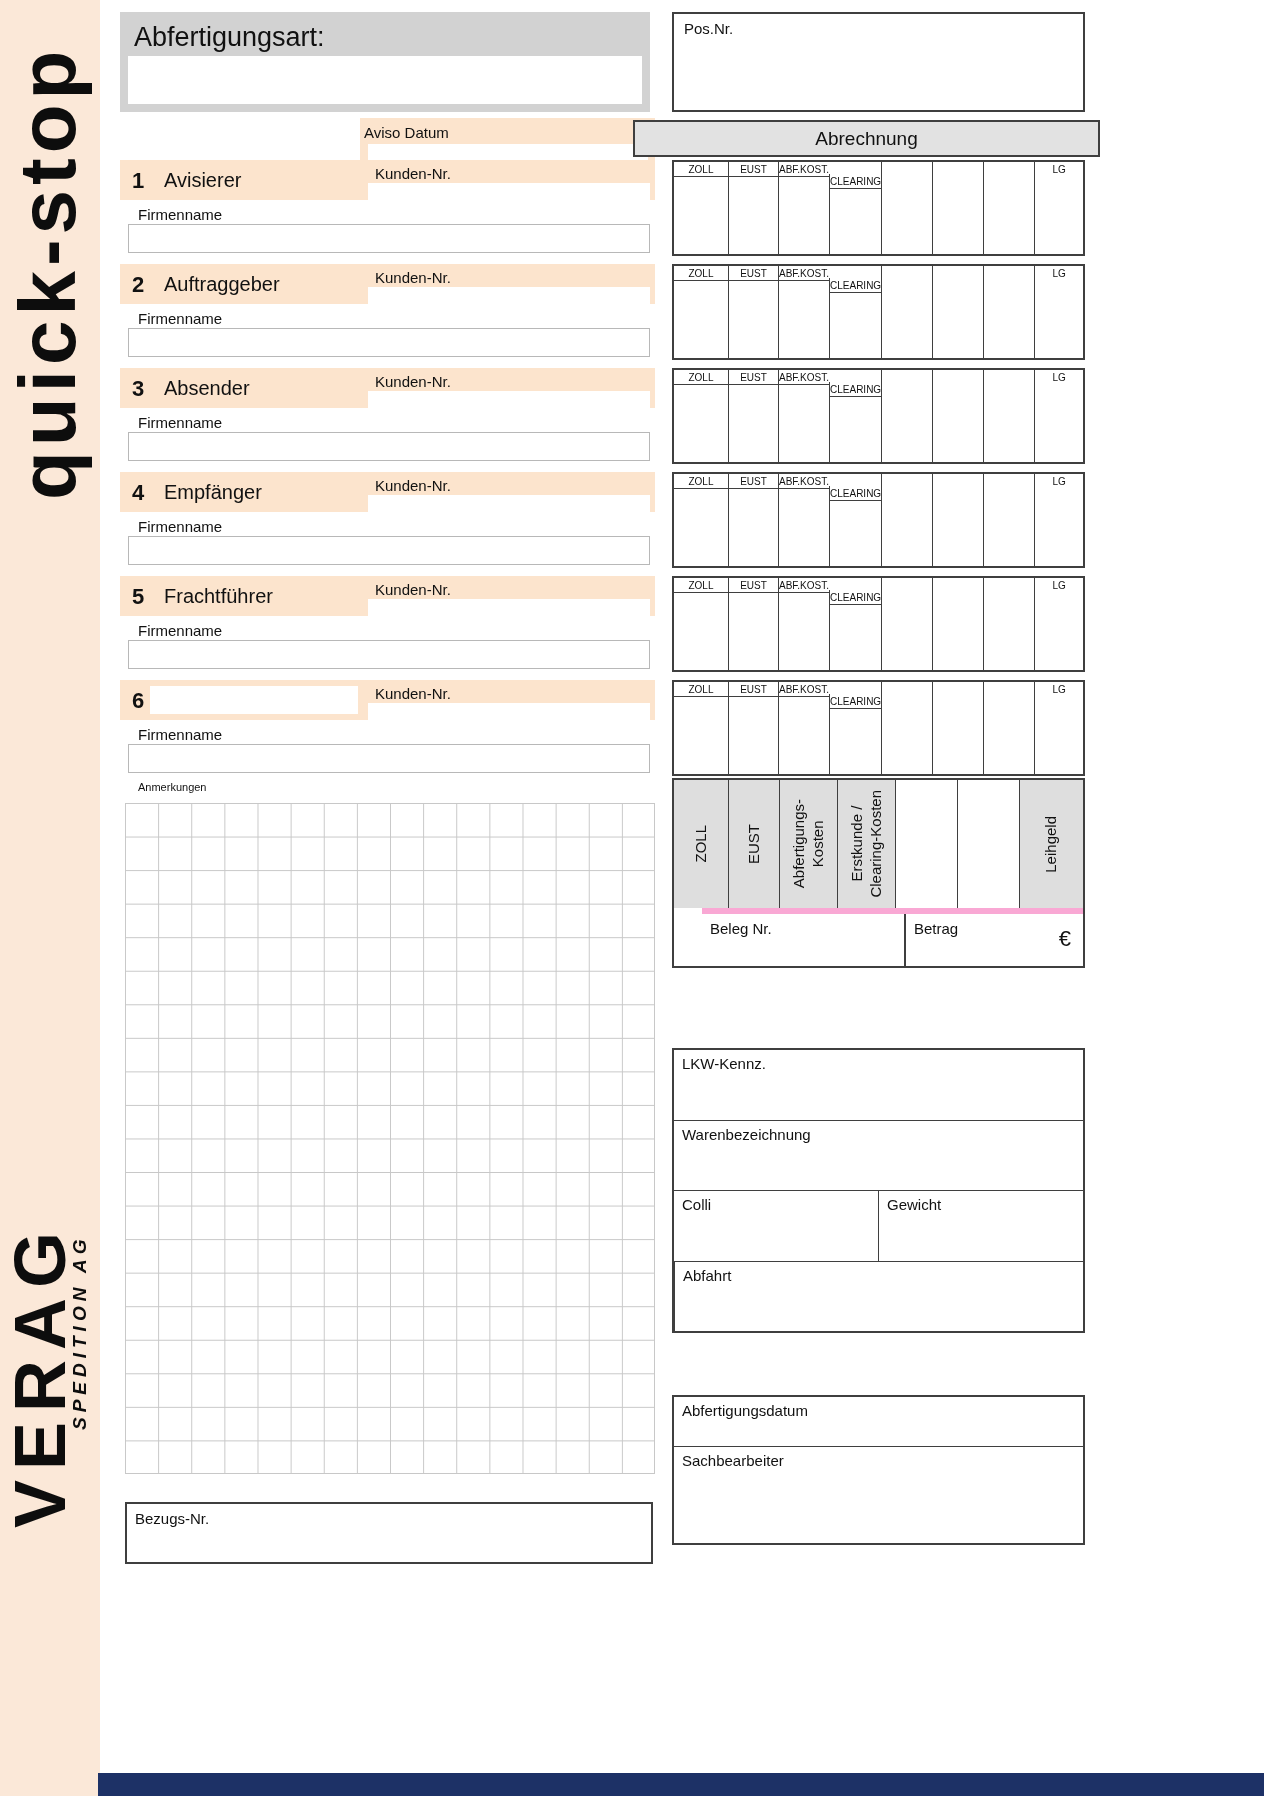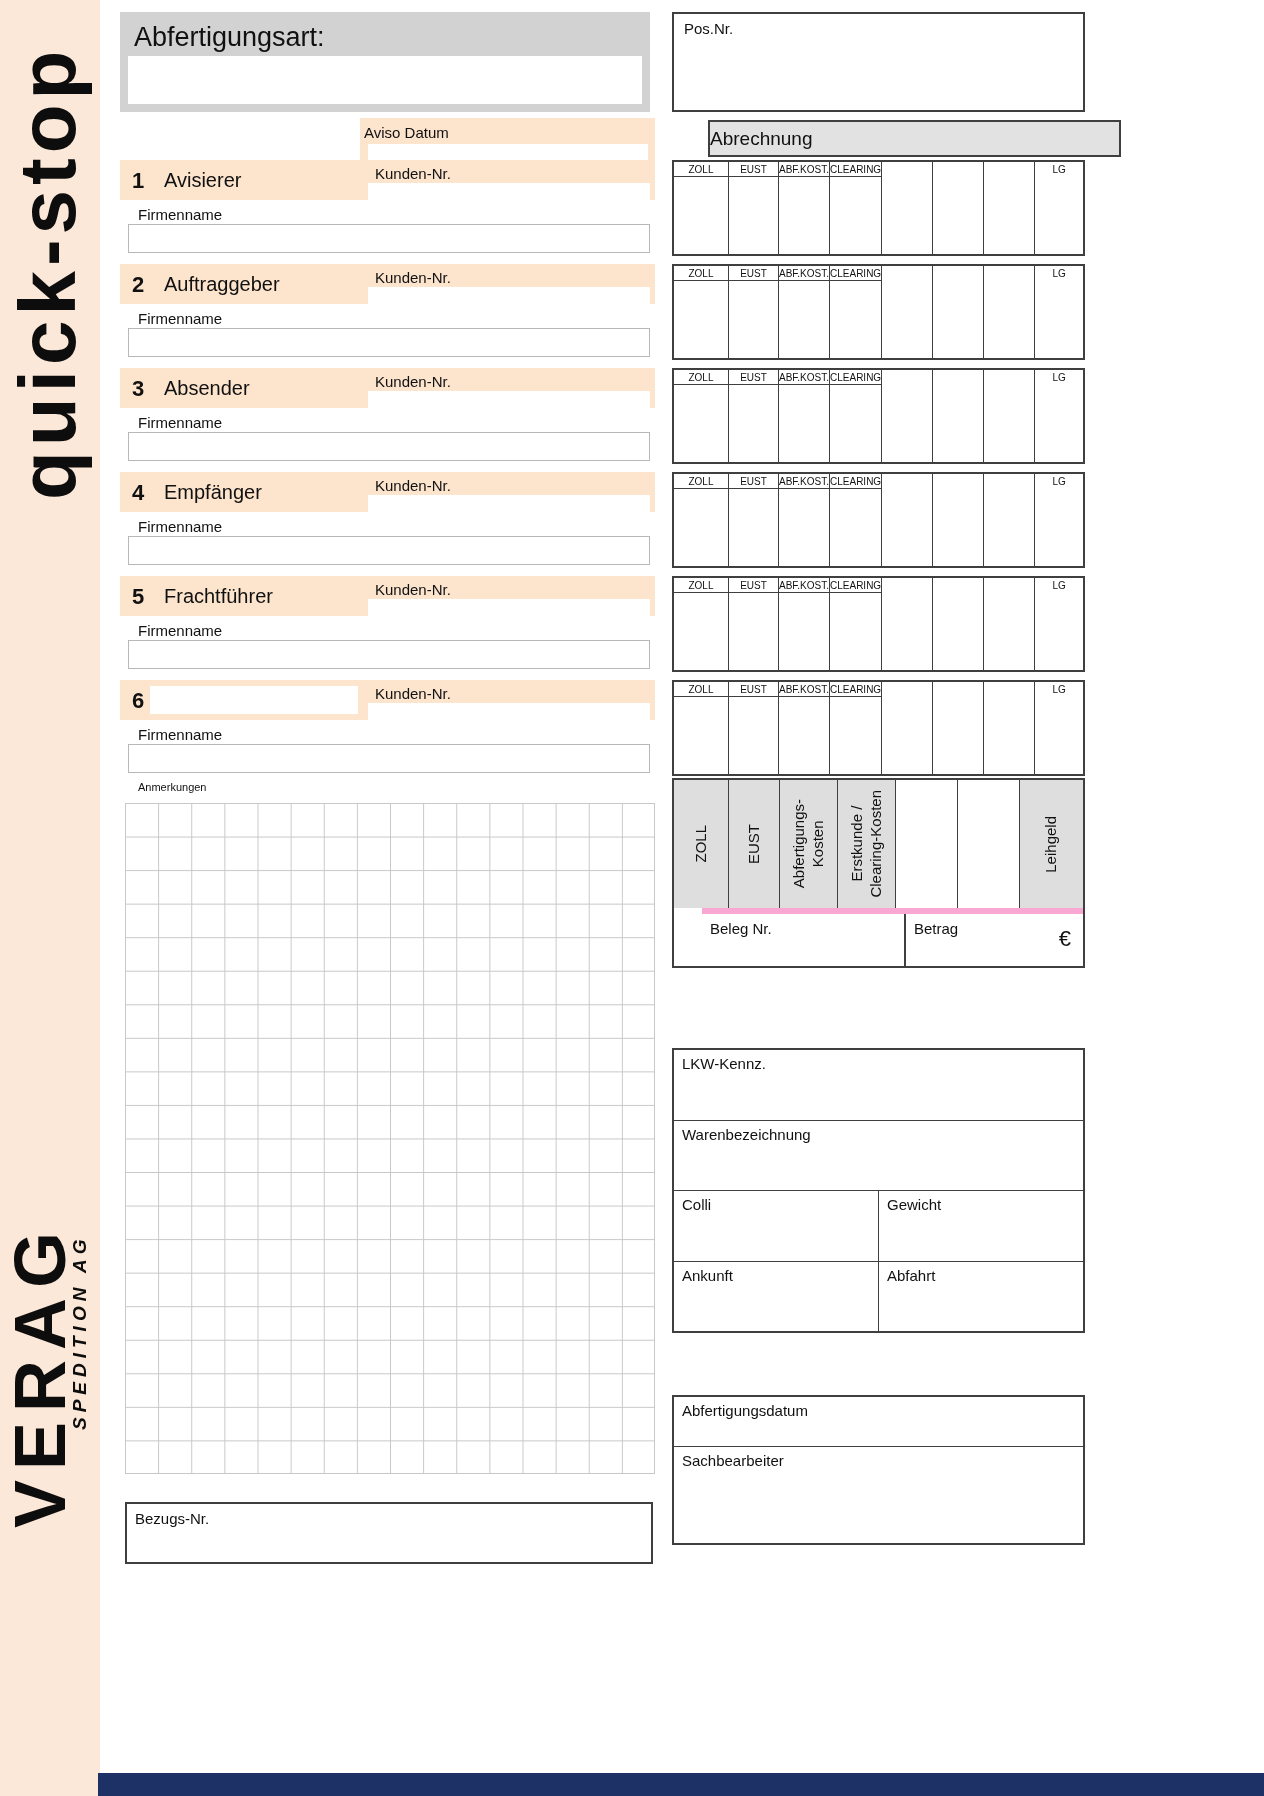--- a/index.html
+++ b/index.html
@@ -23,38 +23,38 @@
   .filiale-box { position:absolute; left:672px; top:12px; width:413px; height:100px; border:2px solid #3f3f3f; background:#fff; display:flex; }
   .filiale-cell { width:98px; border-right:1.5px solid #3f3f3f; padding:6px 8px; font-size:15px; }
   .pos-cell { flex:1; padding:6px 10px; font-size:15px; }
 
   
   .aviso-band { position:absolute; left:360px; top:118px; width:295px; height:44px; background:#fce4cd; }
   .aviso-label { position:absolute; left:4px; top:6px; font-size:15px; }
   .aviso-input { position:absolute; left:8px; top:26px; width:280px; height:26px; background:#fff; }
 
   
-  .abrechnung-bar { position:absolute; left:708px; top:120px; width:413px; height:37px; border:2px solid #3f3f3f; background:#e2e2e2; display:flex; align-items:center; justify-content:flex-start; font-size:19px; }
+  .abrechnung-bar { position:absolute; left:633px; top:120px; width:467px; height:37px; border:2px solid #3f3f3f; background:#e2e2e2; display:flex; align-items:center; justify-content:center; font-size:19px; }
 
   
   .party-block { position:absolute; left:120px; width:535px; height:96px; }
   .party-band { position:absolute; left:0; top:0; width:535px; height:40px; background:#fce4cd; }
   .party-num { position:absolute; left:12px; top:8px; font-size:22px; font-weight:bold; }
   .party-name { position:absolute; left:44px; top:9px; font-size:20px; }
   .band-input { position:absolute; left:30px; top:6px; width:208px; height:28px; background:#fff; }
   .kunden-label { position:absolute; left:255px; top:5px; font-size:15px; }
   .kunden-input { position:absolute; left:248px; top:23px; width:282px; height:27px; background:#fff; }
   .firma-label { position:absolute; left:18px; top:46px; font-size:15px; }
   .firma-input { position:absolute; left:8px; top:64px; width:522px; height:29px; background:#fff; border:1px solid #b8b8b8; }
 
   
   .billing-group { position:absolute; left:672px; width:413px; height:96px; border:2px solid #3f3f3f; background:#fff; display:flex; }
   .bg-col { display:flex; flex-direction:column; border-left:1.5px solid #3f3f3f; }
   .bg-col.first { border-left:none; }
-  .c0{flex:0 0 54px;} .c1{flex:0 0 50px;} .c2{flex:0 0 50px;} .c3{flex:0 0 50px;}
+  .c0{flex:0 0 54px;} .c1{flex:0 0 50px;} .c2{flex:0 0 50px;} .c3{flex:0 0 50px;margin-top:12px;}
   .c4{flex:0 0 51px;} .c5{flex:0 0 51px;} .c6{flex:0 0 51px;} .c7{flex:1;}
   .bg-head { height:15px; font-size:10px; text-align:center; padding-top:2px; white-space:nowrap; overflow:hidden; }
   .bg-head.uline { border-bottom:1px solid #3f3f3f; }
   .bg-body { flex:1; }
 
   
   .billing-footer { position:absolute; left:672px; top:778px; width:413px; border:2px solid #3f3f3f; background:#fff; }
   .bf-rot { display:flex; height:128px; }
   .bf-cell { display:flex; align-items:center; justify-content:center; border-left:1.5px solid #3f3f3f; }
   .bf-cell.first { border-left:none; }
@@ -440,23 +440,20 @@
     </div>
     <div class="info-row info-split">
       <div class="info-half">
         <span class="info-label">Colli</span>
       </div>
       <div class="info-half second">
         <span class="info-label">Gewicht</span>
       </div>
     </div>
     <div class="info-row info-split">
-      <div class="info-half">
-        <span class="info-label">Ankunft</span>
-      </div>
       <div class="info-half second">
         <span class="info-label">Abfahrt</span>
       </div>
     </div>
   </div>
 
   <div class="date-box">
     <div class="date-row1">
       <span class="info-label">Abfertigungsdatum</span>
     </div>

